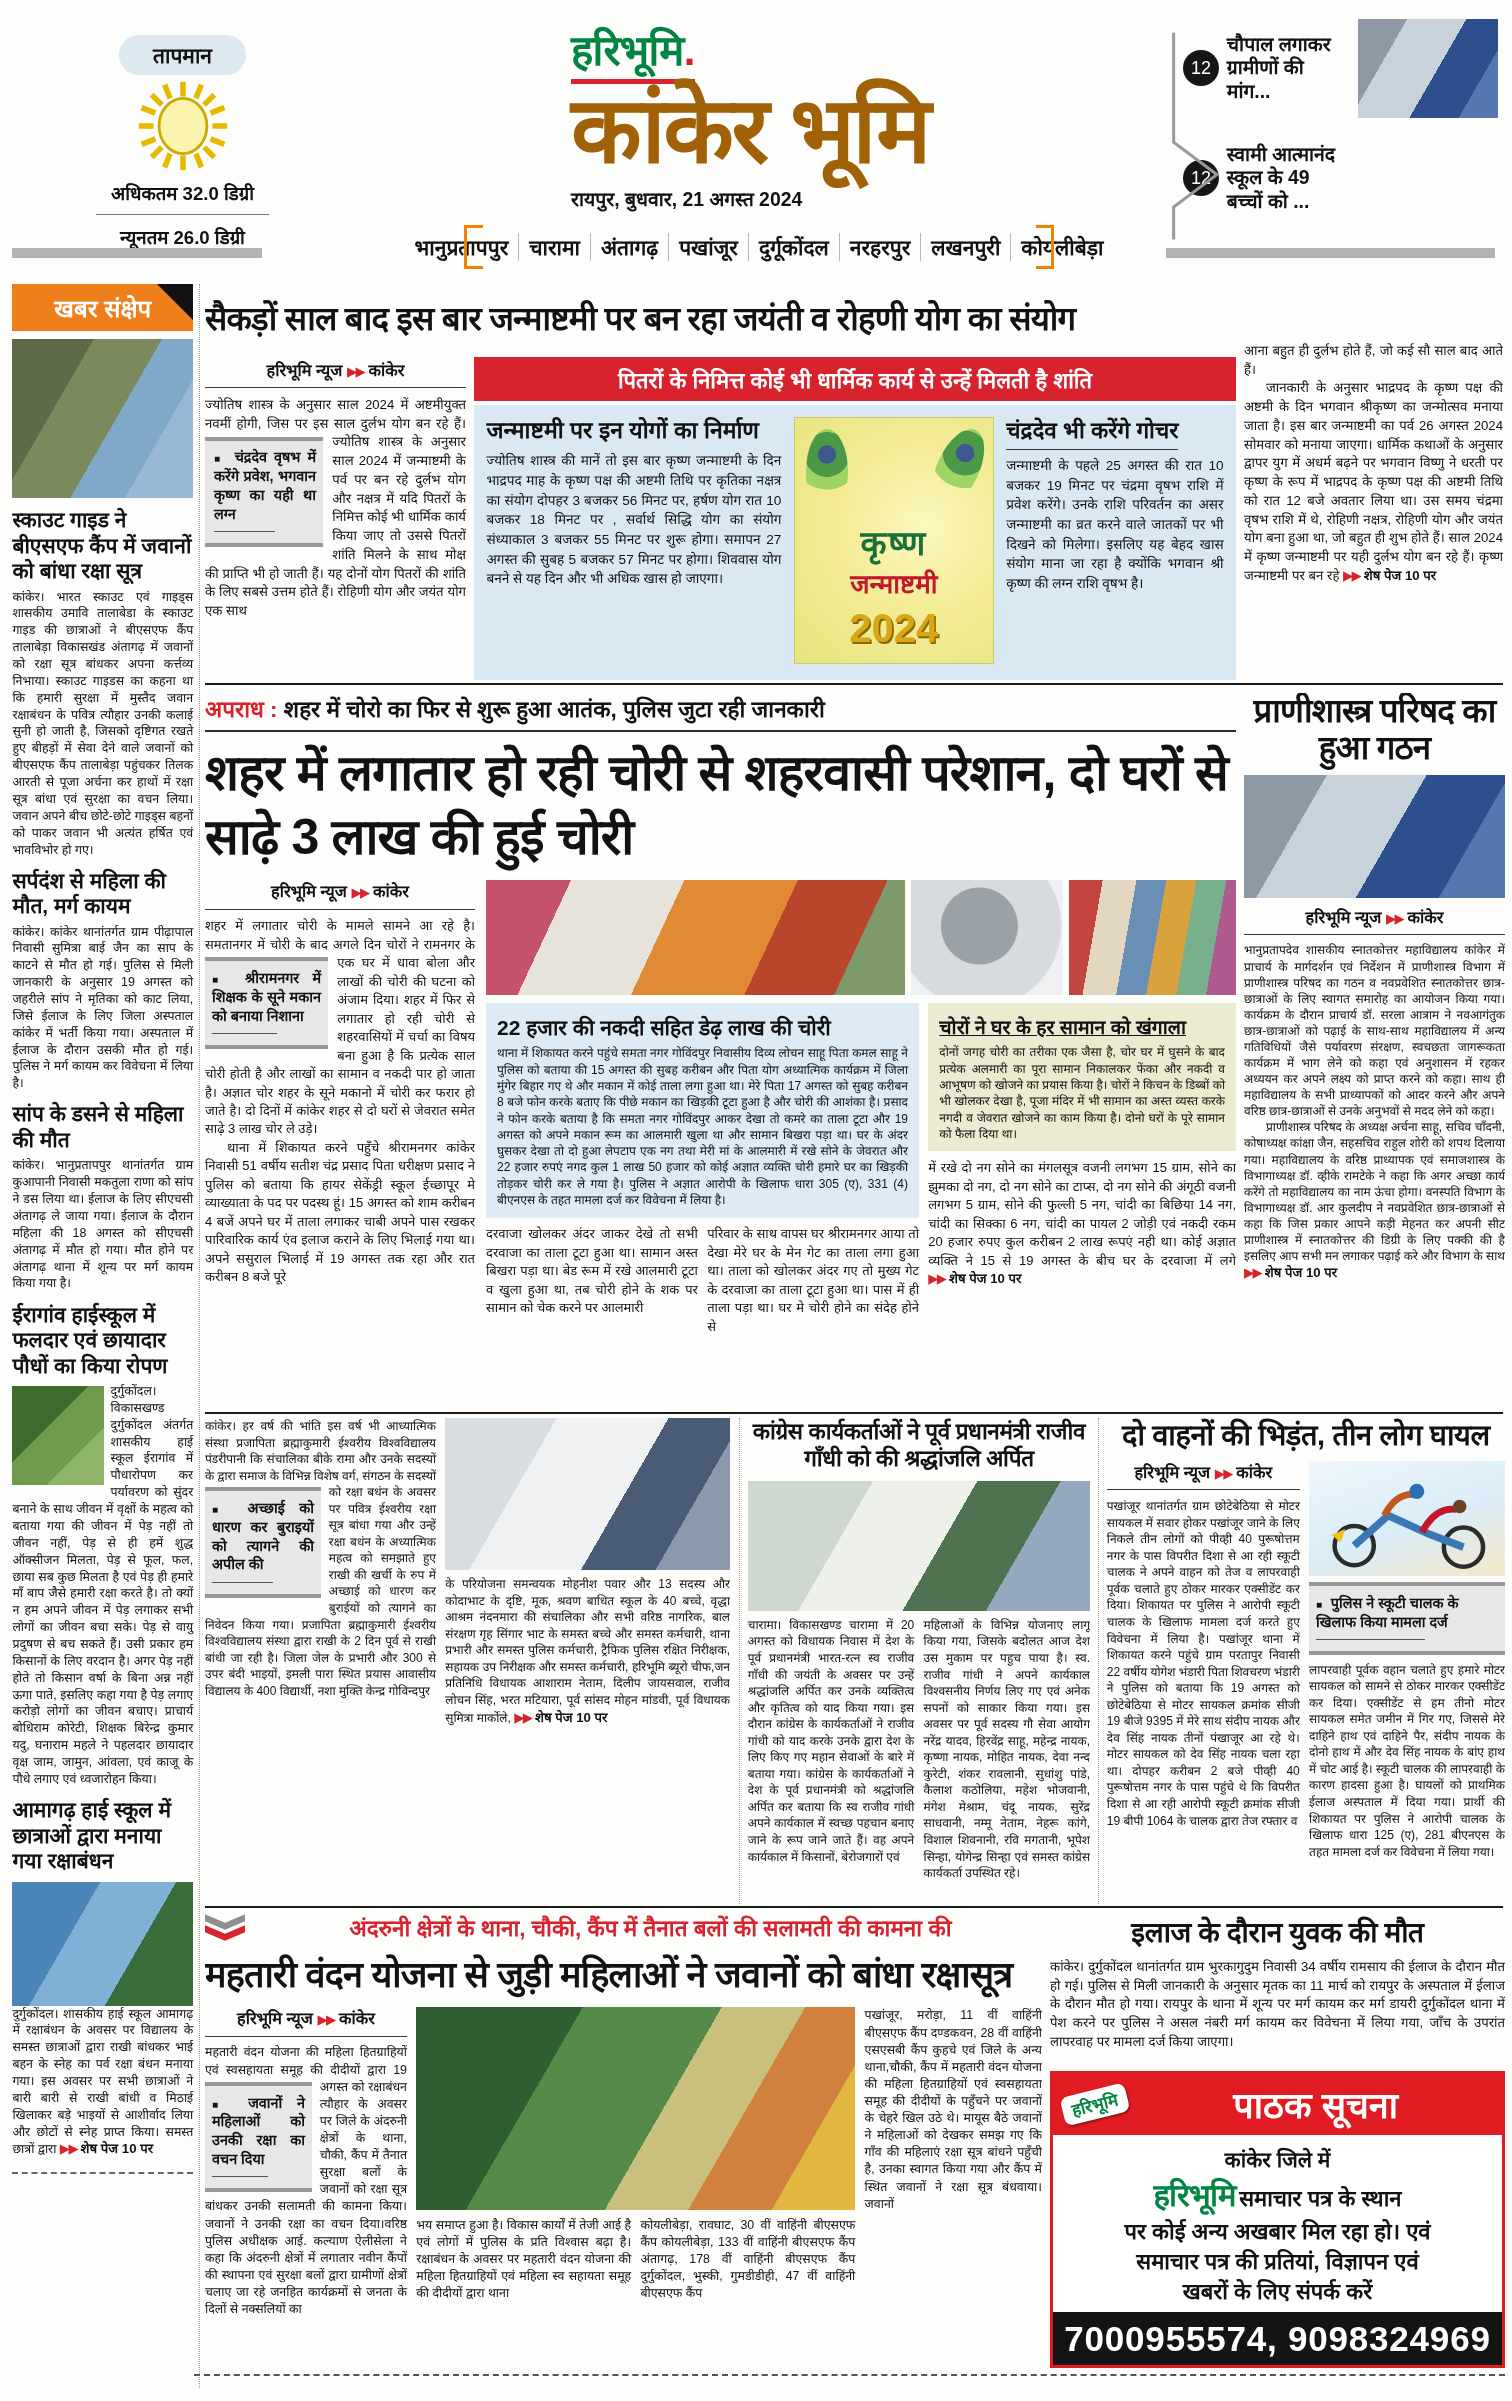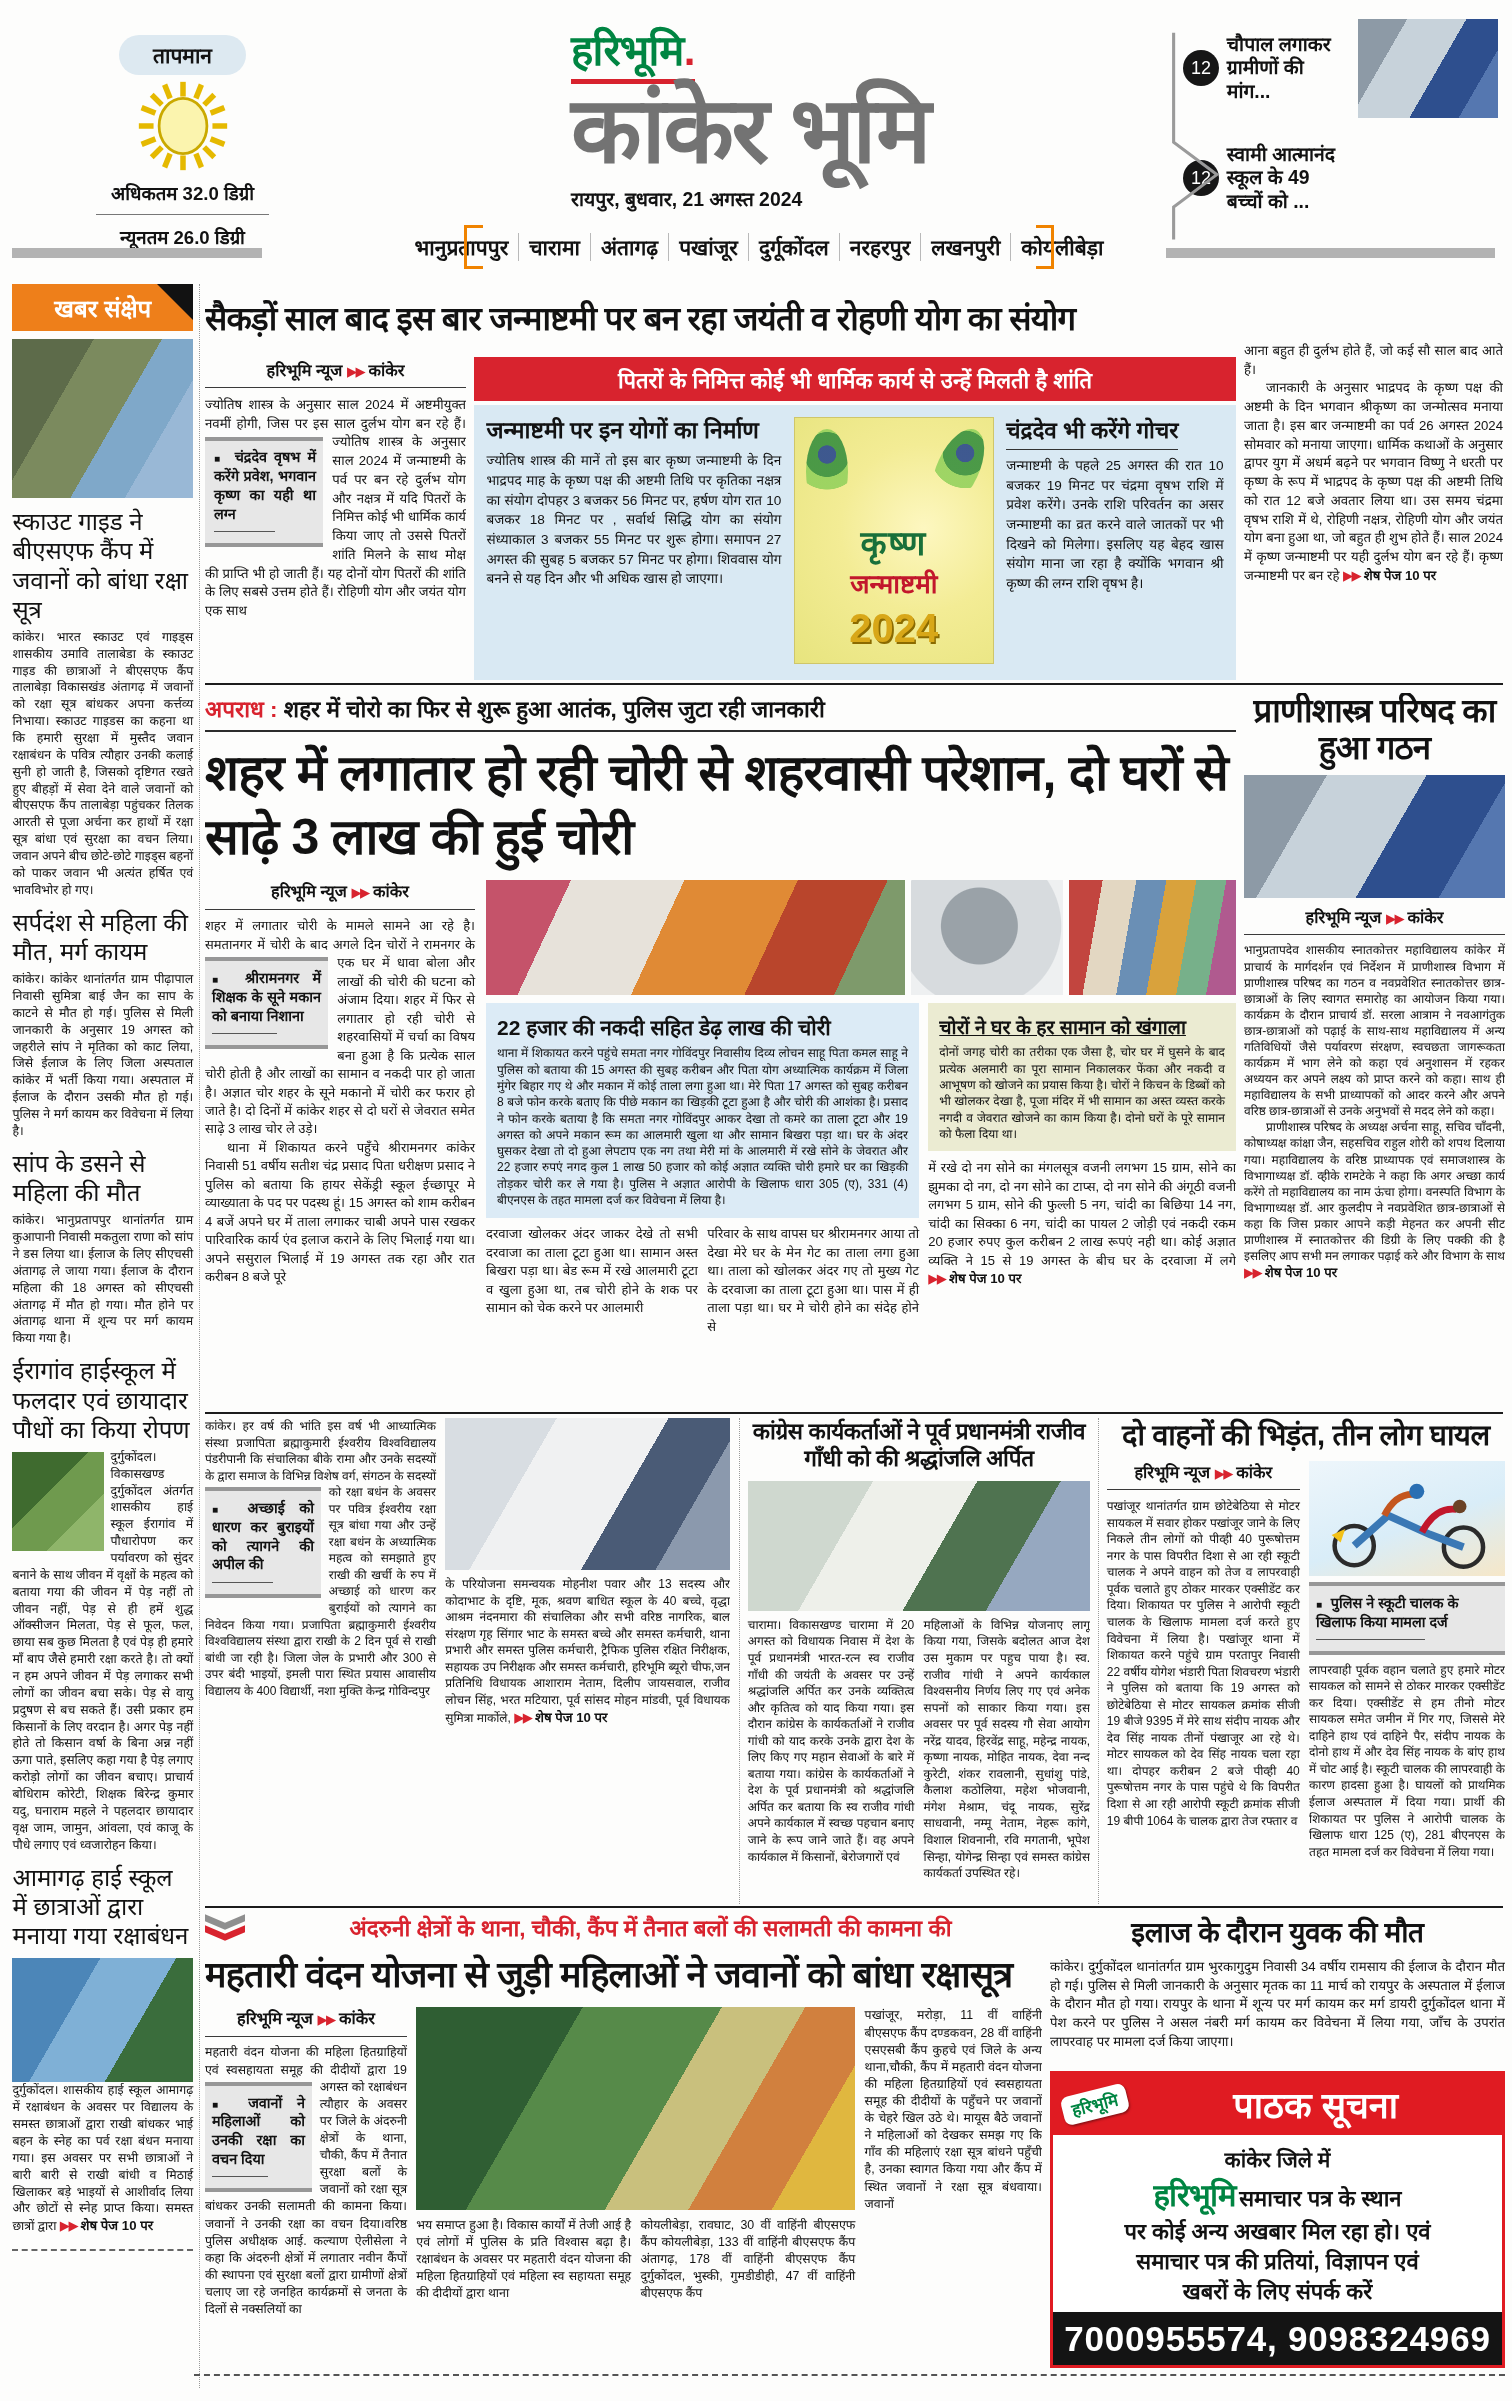--- a/index.html
+++ b/index.html
@@ -9,21 +9,21 @@
 
   
   .weather { text-align:center; }
   .weather-pill { display:inline-block; background:#dde9f1; border-radius:20px; padding:6.2px 34px; font-size:21px; font-weight:700; }
   .weather-sun { margin:4.7px auto 1.6px; }
   .weather-max { font-size:18.6px; font-weight:700; padding:3.1px 0 9.3px; border-bottom:1.6px solid #777; margin:0 22px; }
   .weather-min { font-size:18.6px; font-weight:700; padding-top:9.3px; }
 
   .brand-row { font-size:42px; font-weight:800; color:#008542; letter-spacing:-0.8px; display:inline-block; border-bottom:5.4px solid #d8232e; padding-bottom:1.6px; }
   .brand-dot { color:#d8232e; }
-  .mast-title { font-size:92px; font-weight:800; color:#737373; line-height:1.02; letter-spacing:-2.3px; white-space:nowrap; }
+  .mast-title { font-size:92px; font-weight:800; color:#a16207; line-height:1.02; letter-spacing:-2.3px; white-space:nowrap; }
   .mast-date { font-size:19.4px; font-weight:700; margin-top:7.8px; }
 
   .teasers { }
   .teaser { display:flex; align-items:center; gap:7.8px; padding-left:20px; margin-bottom:11px; cursor:pointer; }
   .teaser-badge { min-width:36px; height:36px; border-radius:50%; background:#161616; color:#fff; display:flex; align-items:center; justify-content:center; font-size:18px; }
   .teaser-text { width:123px; font-size:19.4px; font-weight:700; line-height:1.22; }
   .photo { background-size:cover; position:relative; overflow:hidden; }
   .teaser-photo { width:140px; height:99px; flex:none; }
   .zigline { position:absolute; left:6.2px; top:7.8px; }
 
@@ -43,21 +43,21 @@
   .more-link { font-weight:800; font-size:13.2px; white-space:nowrap; cursor:pointer; }
   .inset { background:#e7e7e7; border-top:4.7px solid #979797; border-bottom:4.7px solid #979797; padding:7.8px 7px 11px; font-weight:800; font-size:14.4px; line-height:1.3; }
   .inset .bullet { font-size:10px; margin-right:4.7px; }
   .inset-rule { width:60%; border-bottom:1.6px solid #555; margin-top:7.8px; }
 
   
   .briefs { border-right:0.8px dotted #999; padding-right:6.2px; overflow:hidden; }
   .briefs-head { background:#ee7f1a; color:#fff; text-align:center; font-size:24px; font-weight:800; padding:7px 0; position:relative; }
   .briefs-head:after { content:""; position:absolute; right:0; top:0; border-top:36px solid #121212; border-left:36px solid transparent; }
   .brief-photo { width:100%; height:159px; margin-top:7.8px; }
-  .brief-h { font-size:24px; font-weight:400; line-height:1.22; margin:9.3px 0 4.7px; }
+  .brief-h { font-size:21px; font-weight:700; line-height:1.22; margin:9.3px 0 4.7px; }
   .brief-b { font-size:12.4px; line-height:1.36; text-align:justify; }
   .brief-float-photo { float:left; width:92px; height:99px; margin:3.1px 6.2px 3.1px 0; }
   .briefs-dash { border-top:2.3px dashed #666; margin-top:14px; }
 
   
   .fest-headline { font-size:33px; font-weight:800; letter-spacing:-0.8px; white-space:nowrap; overflow:hidden; }
   .fest-inset { float:left; width:118px; margin:3.1px 9.3px 3.1px 0;padding-left:9px; }
   .banner { background:#d8232e; color:#fff; font-size:22px; font-weight:800; text-align:center; padding:7px 3.1px; white-space:nowrap; overflow:hidden; }
   .fest-panel { background:#d9e9f3; display:flex; gap:12.4px; padding:12.4px; overflow:hidden; }
   .yog-title { font-size:23px; font-weight:800; line-height:1.2; margin-bottom:6.2px; }

